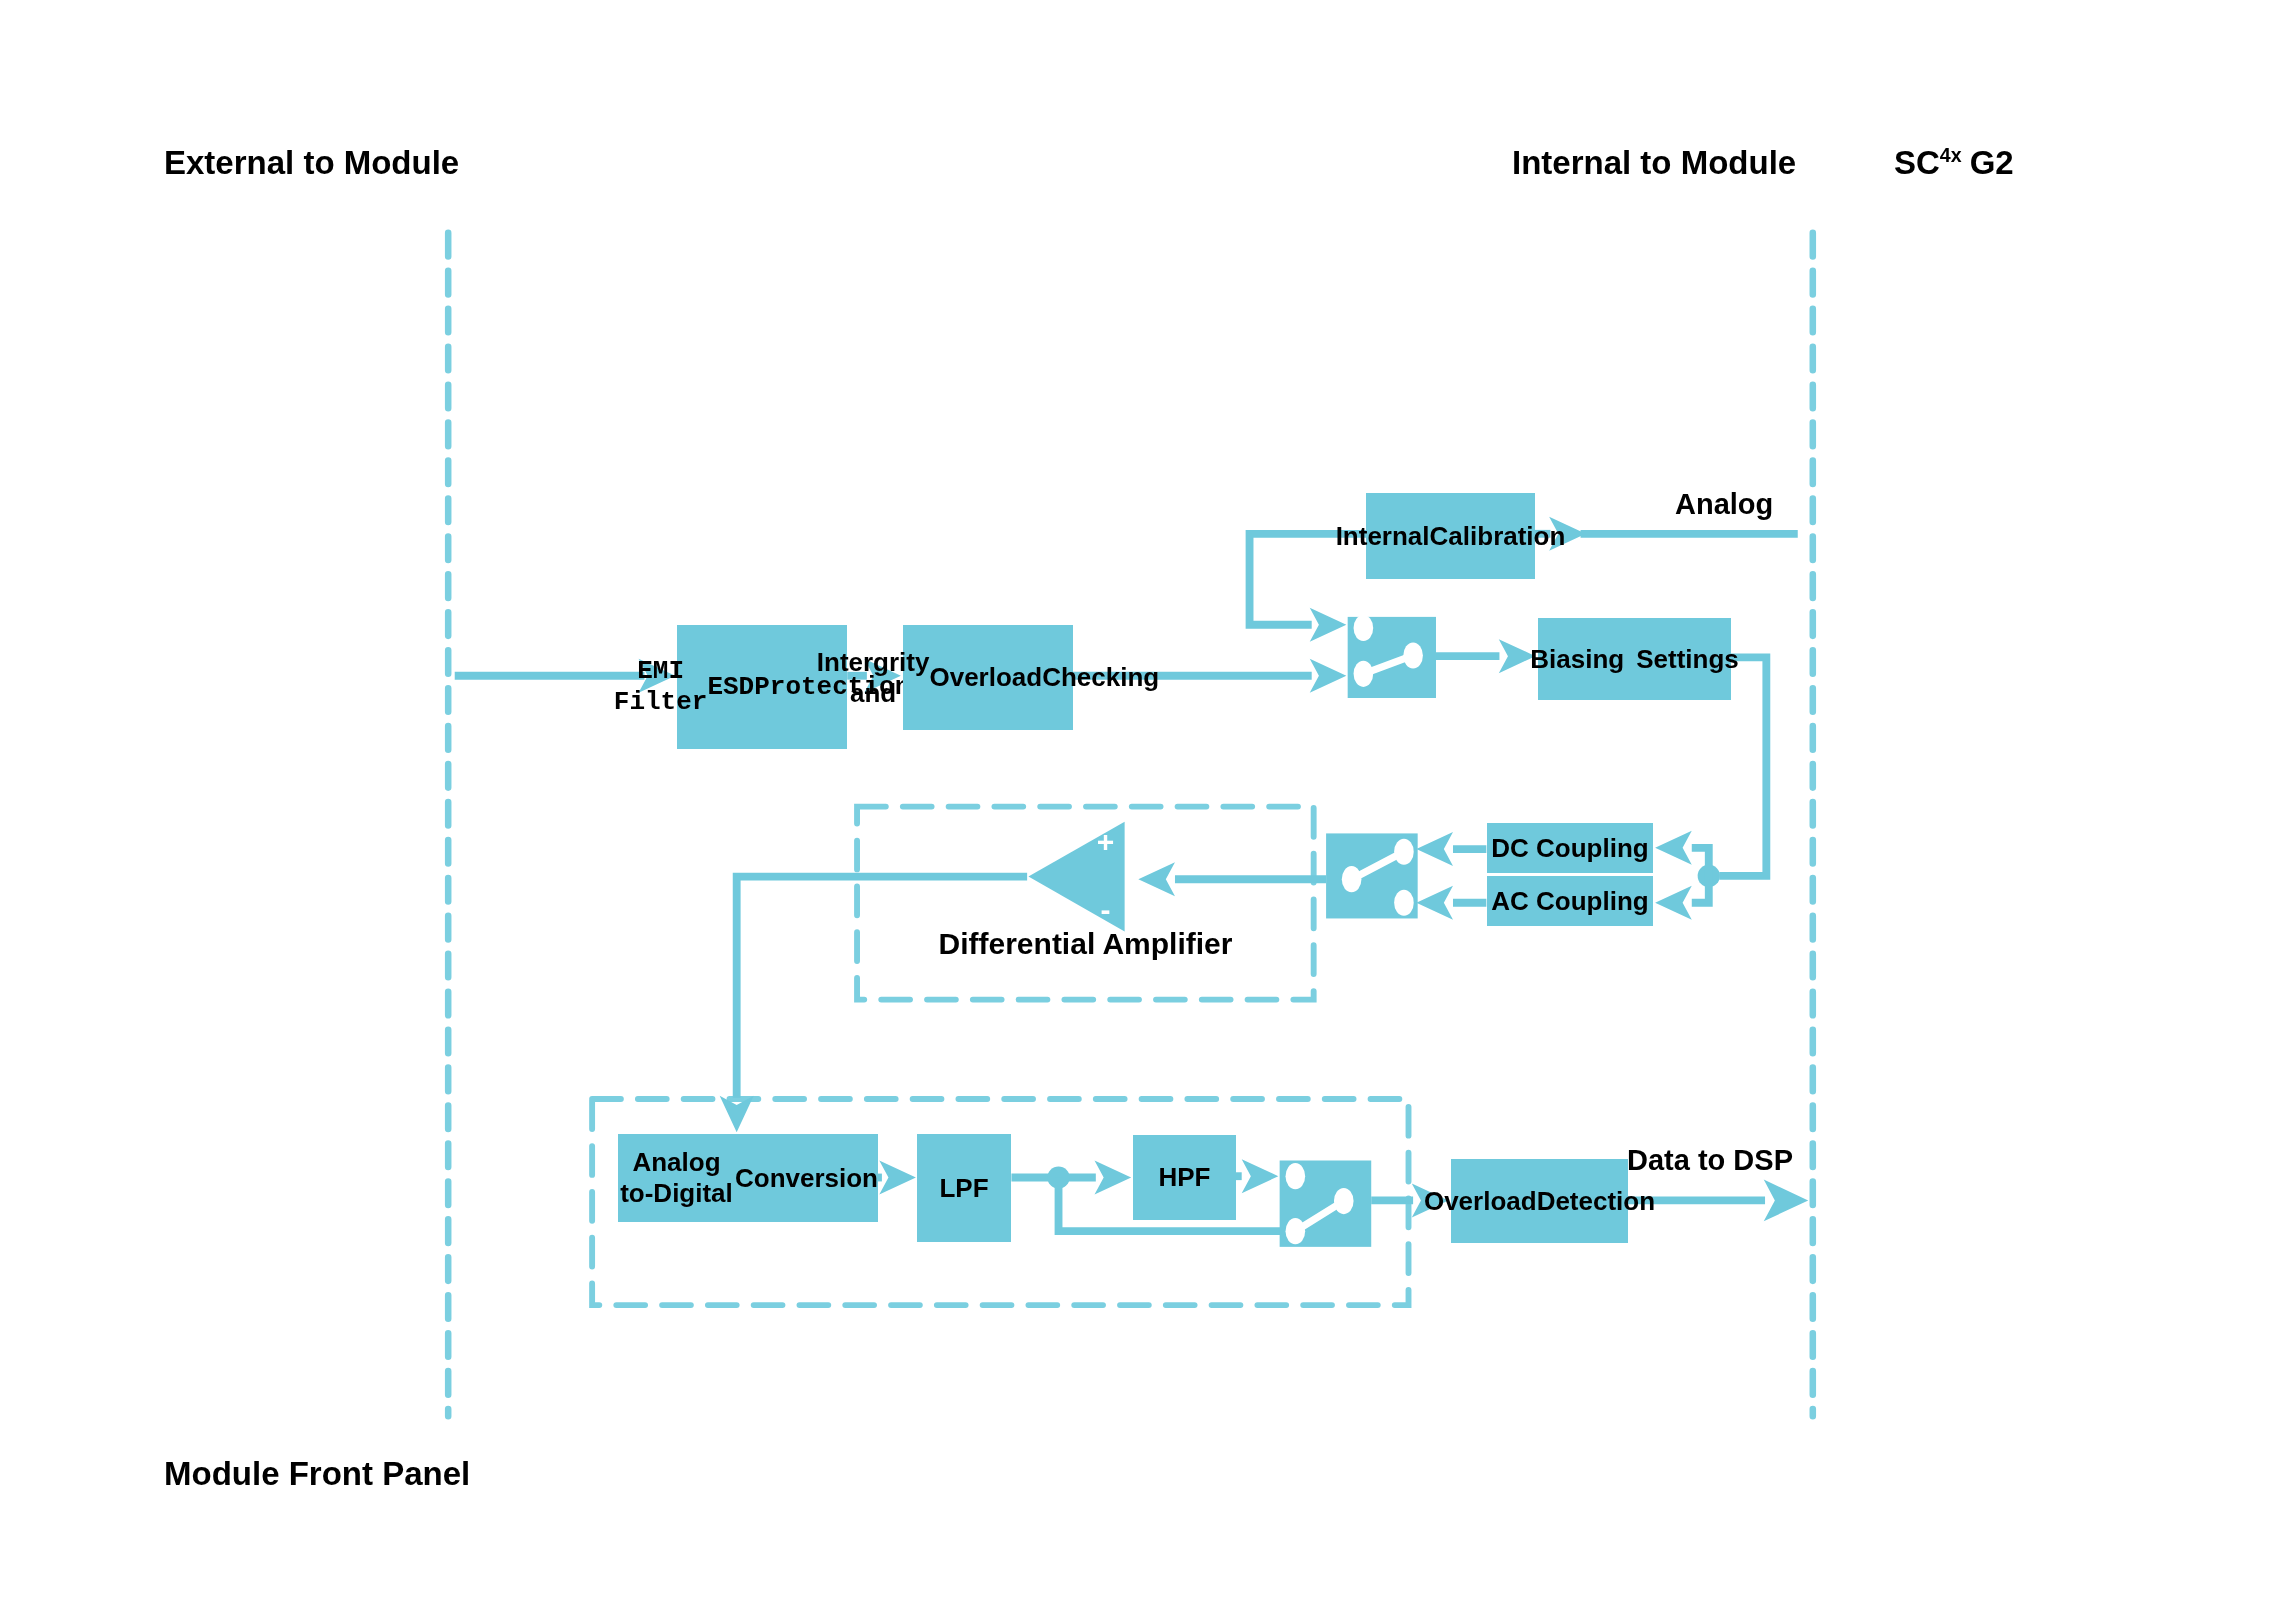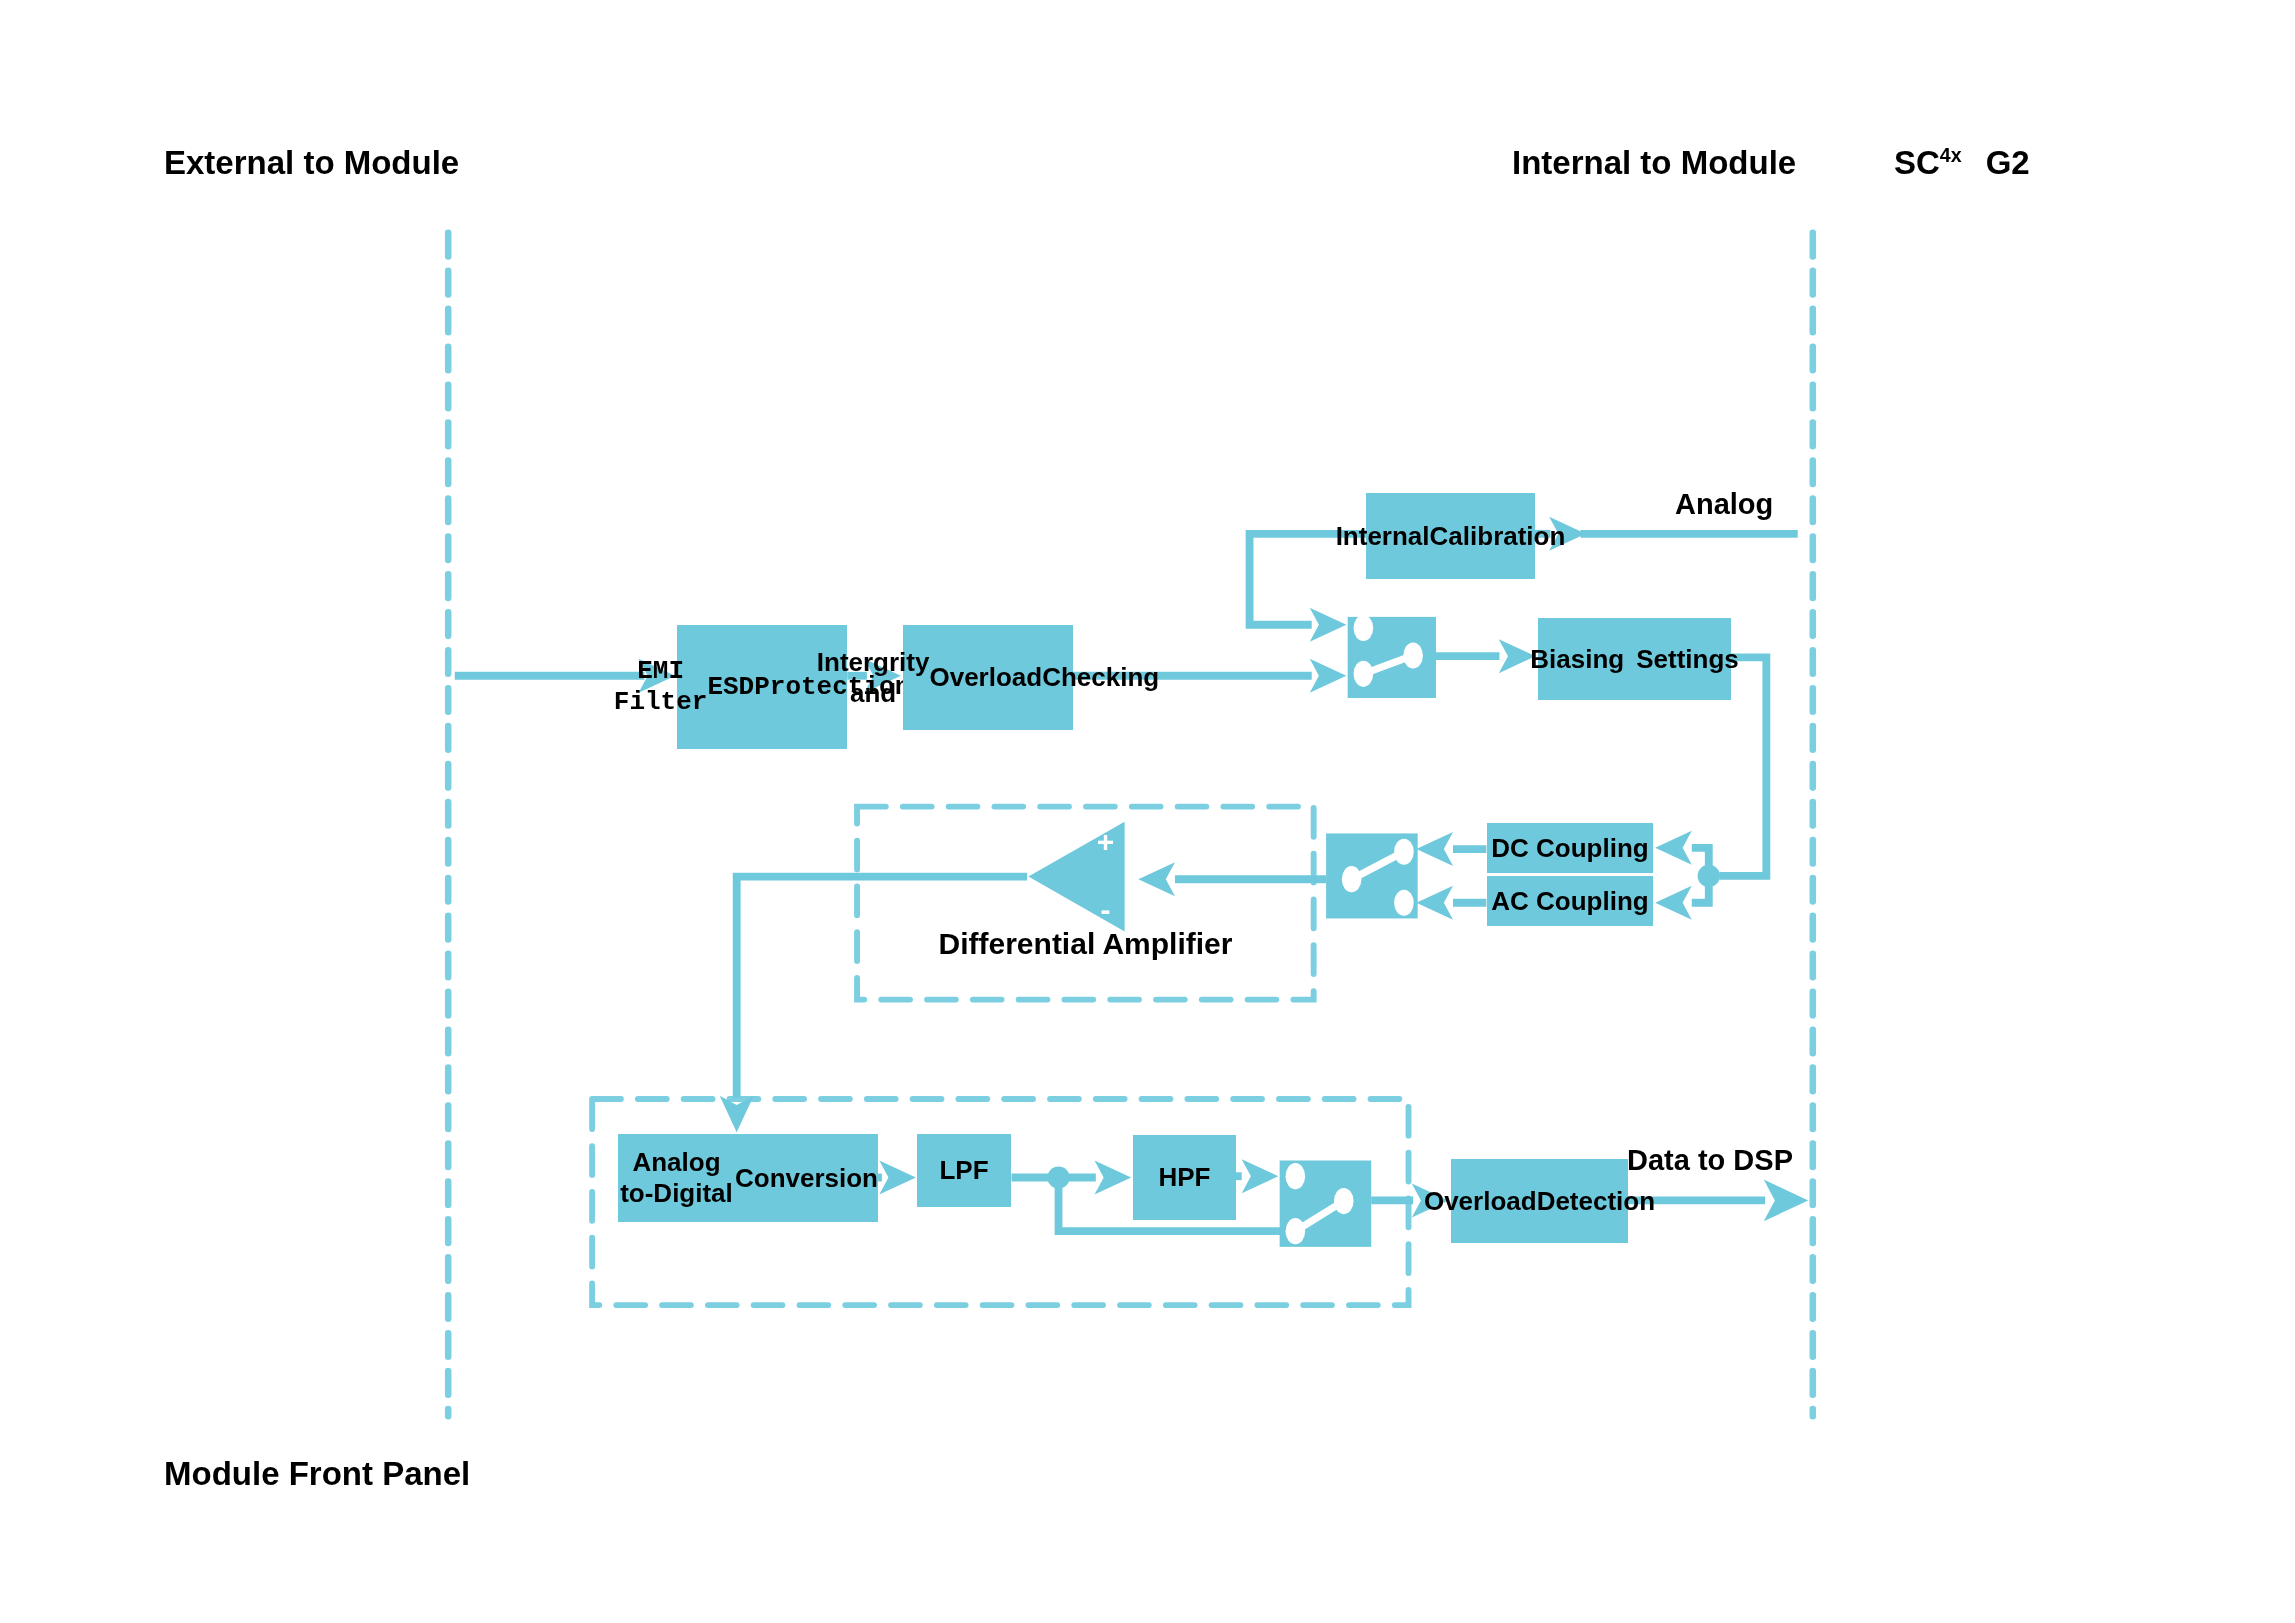--- a/index.html
+++ b/index.html
@@ -23,21 +23,21 @@
 
   .hdr{position:absolute;font-size:33px;font-weight:bold;white-space:nowrap;}
   .block{position:absolute;background:var(--accent);display:flex;flex-direction:row;
          align-items:center;justify-content:center;text-align:center;
          font-size:26px;font-weight:bold;line-height:31px;}
   .note{position:absolute;font-size:29px;font-weight:bold;white-space:nowrap;}
   .groupcap{position:absolute;text-align:center;font-weight:bold;}
   .opsign{position:absolute;width:31px;text-align:center;color:#ffffff;
           font-size:30px;font-weight:bold;line-height:30px;}
   sup.prod{font-size:19.6px;vertical-align:super;}
-  .g2{margin-left:24px;}
+  .g2{margin-left:8px;}
 </style>
 </head>
 <body>
 
 <div id="page">
 
   <svg id="wires" width="2295" height="1623" viewBox="0 0 3508 2481">
 
     <path class="dashline" d="M685 356 V2165"></path>
     <path class="dashline" d="M2771 356 V2165"></path>
@@ -155,21 +155,21 @@
 
   <div class="block" style="left:1487px;top:876px;width:166px;height:50px;">
     <span>AC Coupling</span>
   </div>
 
   <div class="block" style="left:618px;top:1134px;width:260px;height:88px;">
     <span>Analog to-Digital</span>
     <span>Conversion</span>
   </div>
 
-  <div class="block" style="left:917px;top:1134px;width:94px;height:73px;">
+  <div class="block" style="left:917px;top:1134px;width:94px;height:108px;">
     <span>LPF</span>
   </div>
 
   <div class="block" style="left:1133px;top:1135px;width:103px;height:85px;">
     <span>HPF</span>
   </div>
 
   <div class="block" style="left:1451px;top:1159px;width:177px;height:84px;">
     <span>Overload</span>
     <span>Detection</span>

